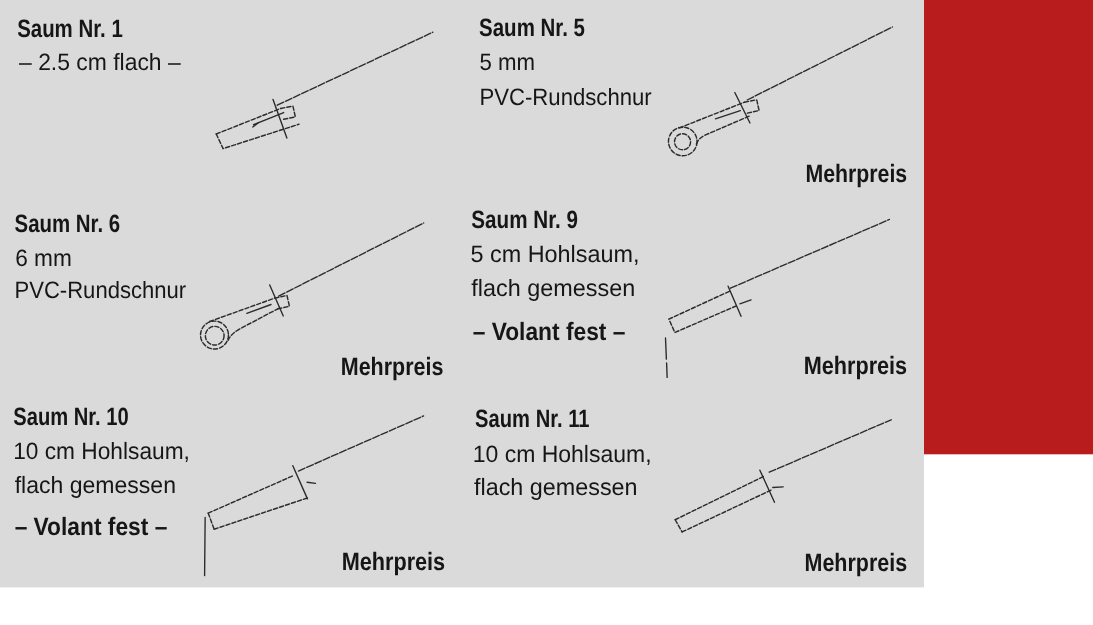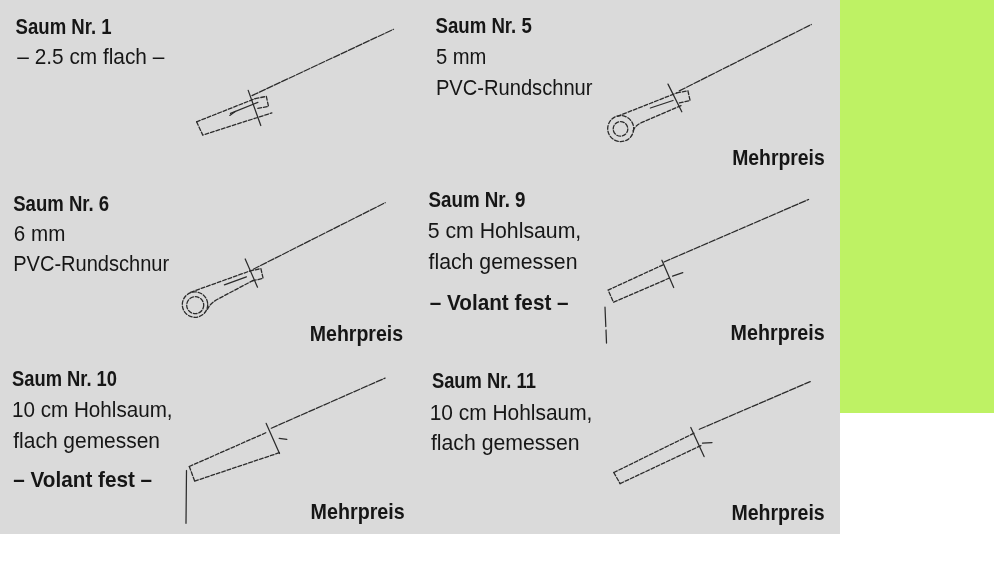--- a/index.html
+++ b/index.html
@@ -1,16 +1,16 @@
 <!DOCTYPE html>
 <html><head>
 <meta charset="utf-8">
 <style>
   html,body{margin:0;padding:0;background:#ffffff;width:994px;height:568px;overflow:hidden;}
-  #page{position:relative;width:994px;height:413px;background:#bef264;}
+  #page{position:relative;width:994px;height:413px;background:#b91c1c;}
   #gray{position:absolute;left:0;top:0;width:840px;height:534px;background:#dadada;}
   svg{position:absolute;left:0;top:0;}
   text{font-family:"Liberation Sans",sans-serif;fill:#161616;}
   .b{font-weight:700;}
   .d{stroke:#2b2b2b;stroke-width:1.25;fill:none;stroke-linecap:round;}
   .d .t{stroke-dasharray:3.8 1.9;stroke-width:1.3;}
   .d .l{stroke-dasharray:6.5 1.7;}
 </style>
 </head>
 <body>

